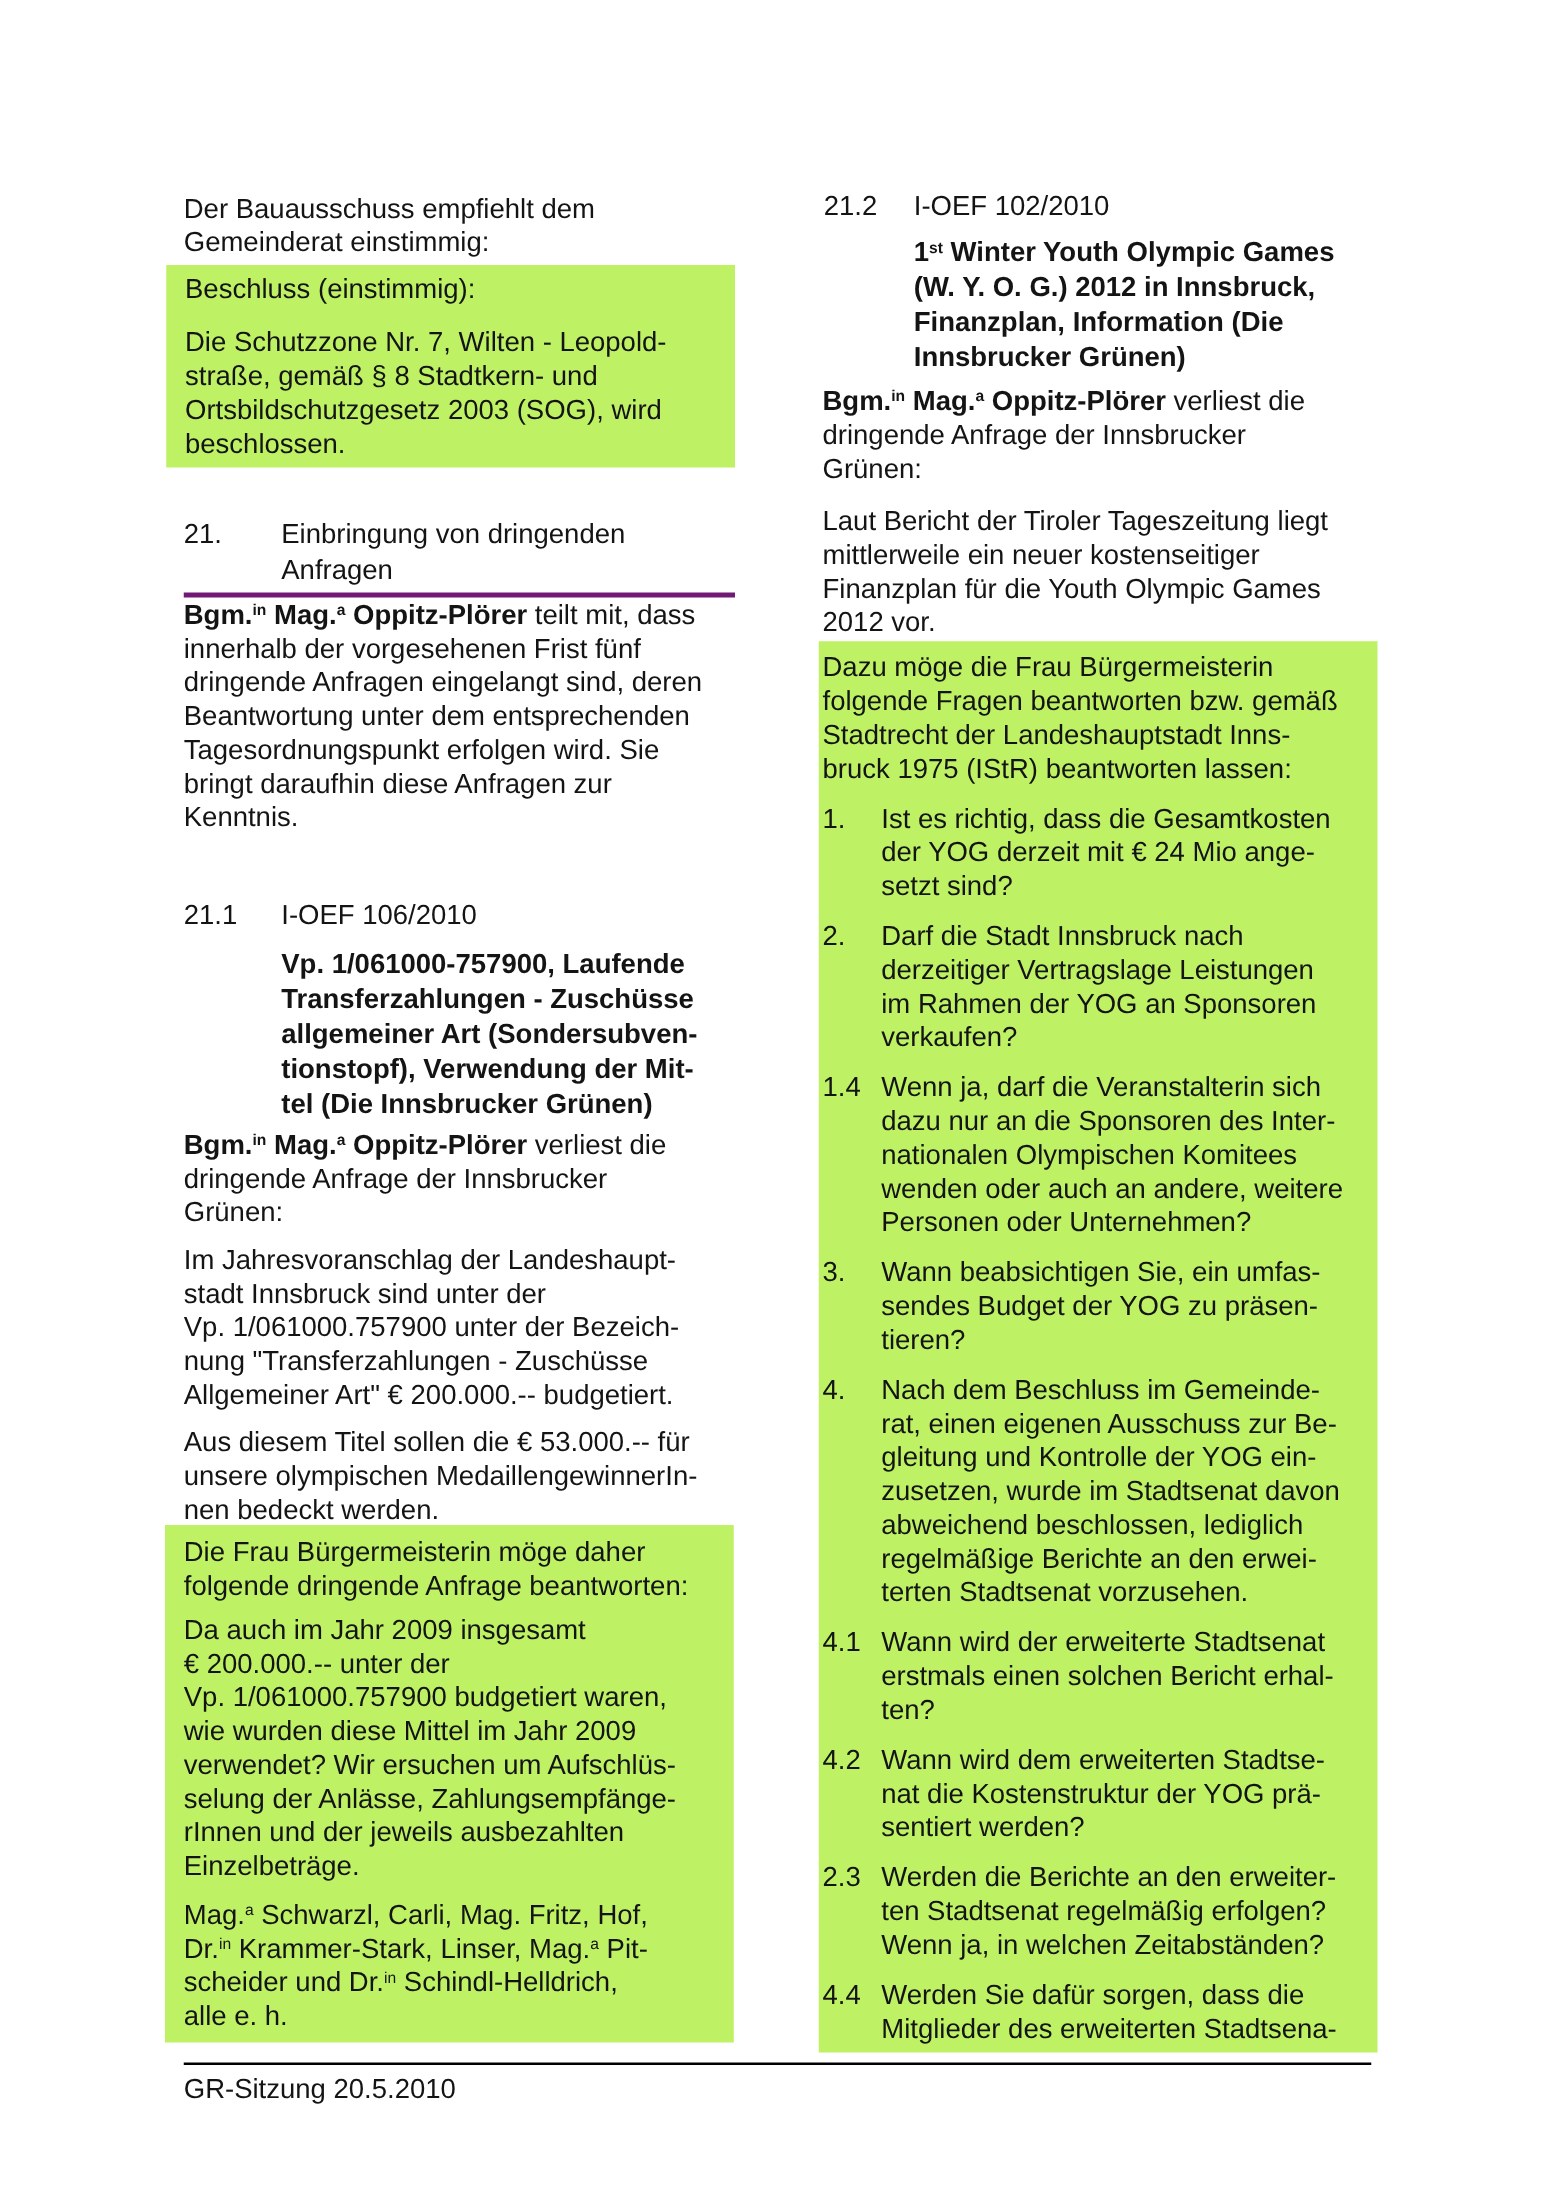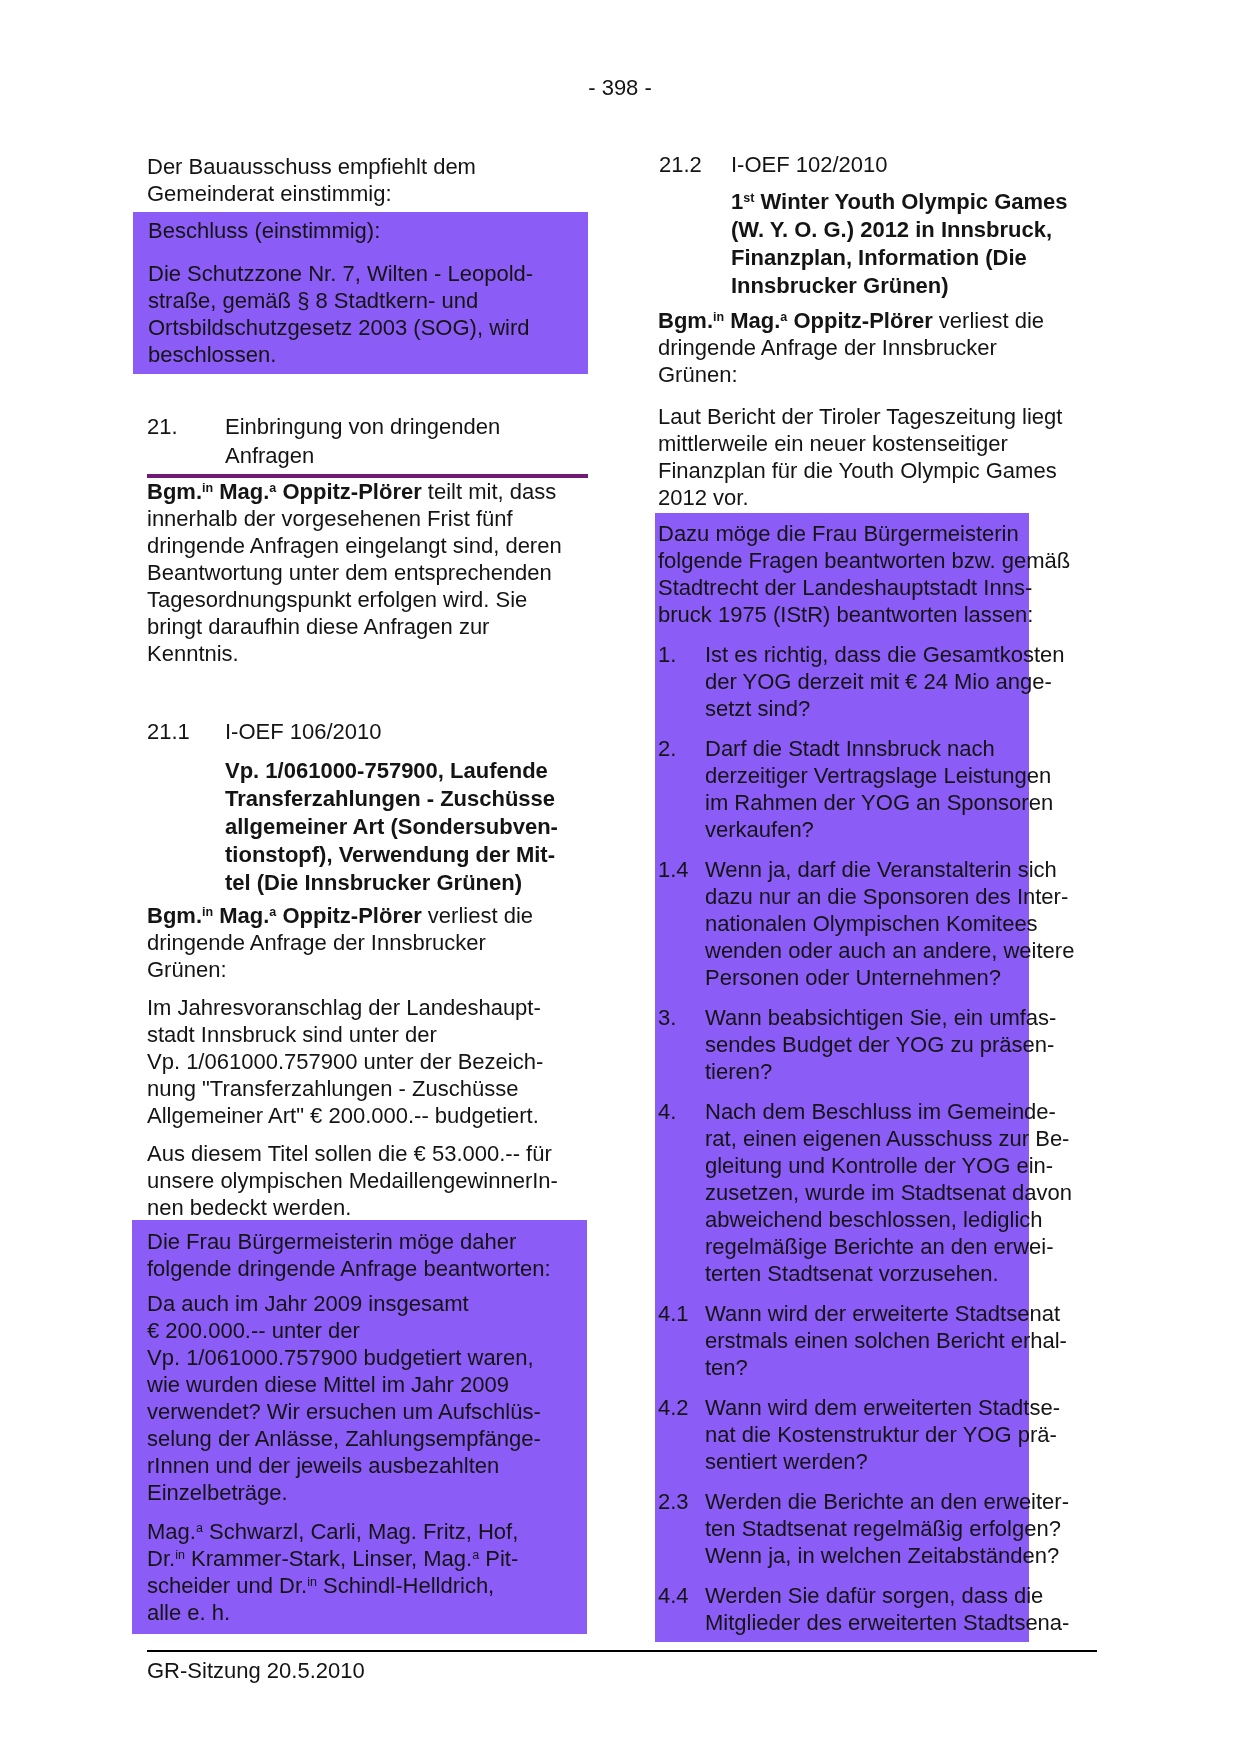--- a/index.html
+++ b/index.html
@@ -5,39 +5,38 @@
   html,body{margin:0;padding:0;background:#ffffff;}
   .page{
     position:relative;width:1240px;height:1755px;background:#ffffff;
     font-family:"Liberation Sans","DejaVu Sans",sans-serif;
     color:#141414;overflow:hidden;
   }
   .blk{position:absolute;white-space:nowrap;}
   .txt{font-size:22px;line-height:27px;}
   .heading{font-weight:normal;font-size:22px;line-height:29px;}
   .subject{font-weight:bold;font-size:22px;line-height:28px;}
-  .gray{background:#8b5cf6;box-sizing:border-box;}
+  .gray{background:#bef264;box-sizing:border-box;}
   .pagenum{position:absolute;top:75px;left:0;width:100%;text-align:center;
            font-size:22px;line-height:26px;white-space:nowrap;}
   .flexrow{display:flex;}
   .hnum-l{flex:0 0 78px;}
   .hnum-r{flex:0 0 72px;}
   .li{display:flex;margin-top:13px;font-size:22px;line-height:27px;}
   .qnum{flex:0 0 47px;}
   .rule{border-top:2px solid #000;height:0;}
   .underlined{border-bottom:4px solid #701a75;padding-bottom:4px;}
   sup{font-size:12.5px;line-height:0;position:relative;top:-7px;vertical-align:baseline;}
   b{font-weight:bold;}
 </style>
 </head>
 <body>
 
 <div class="page">
 
-  <div class="pagenum">- 398 -</div>
 
   <div class="blk txt" style="left:147px;top:153px;">Der Bauausschuss empfiehlt dem<br>Gemeinderat einstimmig:</div>
 
   <div class="blk gray" style="left:133px;top:212px;width:455px;padding:5px 14px 6px 15px;">
     <div class="txt">Beschluss (einstimmig):</div>
     <div class="txt" style="margin-top:16px;">Die Schutzzone Nr. 7, Wilten - Leopold-<br>straße, gemäß § 8 Stadtkern- und<br>Ortsbildschutzgesetz 2003 (SOG), wird<br>beschlossen.</div>
   </div>
 
   <div class="blk heading flexrow underlined" style="left:147px;top:412px;width:441px;">
     <div class="hnum-l">21.</div>
@@ -69,21 +68,21 @@
     <div class="hnum-r">21.2</div>
     <div>I-OEF 102/2010</div>
   </div>
 
   <div class="blk subject" style="left:731px;top:188px;">1<sup>st</sup> Winter Youth Olympic Games<br>(W. Y. O. G.) 2012 in Innsbruck,<br>Finanzplan, Information (Die<br>Innsbrucker Grünen)</div>
 
   <div class="blk txt" style="left:658px;top:307px;"><b>Bgm.</b><b><sup>in</sup></b><b> Mag.</b><b><sup>a</sup></b><b> Oppitz-Plörer</b> verliest die<br>dringende Anfrage der Innsbrucker<br>Grünen:</div>
 
   <div class="blk txt" style="left:658px;top:403px;">Laut Bericht der Tiroler Tageszeitung liegt<br>mittlerweile ein neuer kostenseitiger<br>Finanzplan für die Youth Olympic Games<br>2012 vor.</div>
 
-  <div class="blk gray" style="left:655px;top:513px;width:374px;padding:7px 6px 6px 3px;">
+  <div class="blk gray" style="left:655px;top:513px;width:447px;padding:7px 6px 6px 3px;">
     <div class="txt">Dazu möge die Frau Bürgermeisterin<br>folgende Fragen beantworten bzw. gemäß<br>Stadtrecht der Landeshauptstadt Inns-<br>bruck 1975 (IStR) beantworten lassen:</div>
 
     <div class="li">
       <div class="qnum">1.</div>
       <div>Ist es richtig, dass die Gesamtkosten<br>der YOG derzeit mit € 24 Mio ange-<br>setzt sind?</div>
     </div>
     <div class="li">
       <div class="qnum">2.</div>
       <div>Darf die Stadt Innsbruck nach<br>derzeitiger Vertragslage Leistungen<br>im Rahmen der YOG an Sponsoren<br>verkaufen?</div>
     </div>

